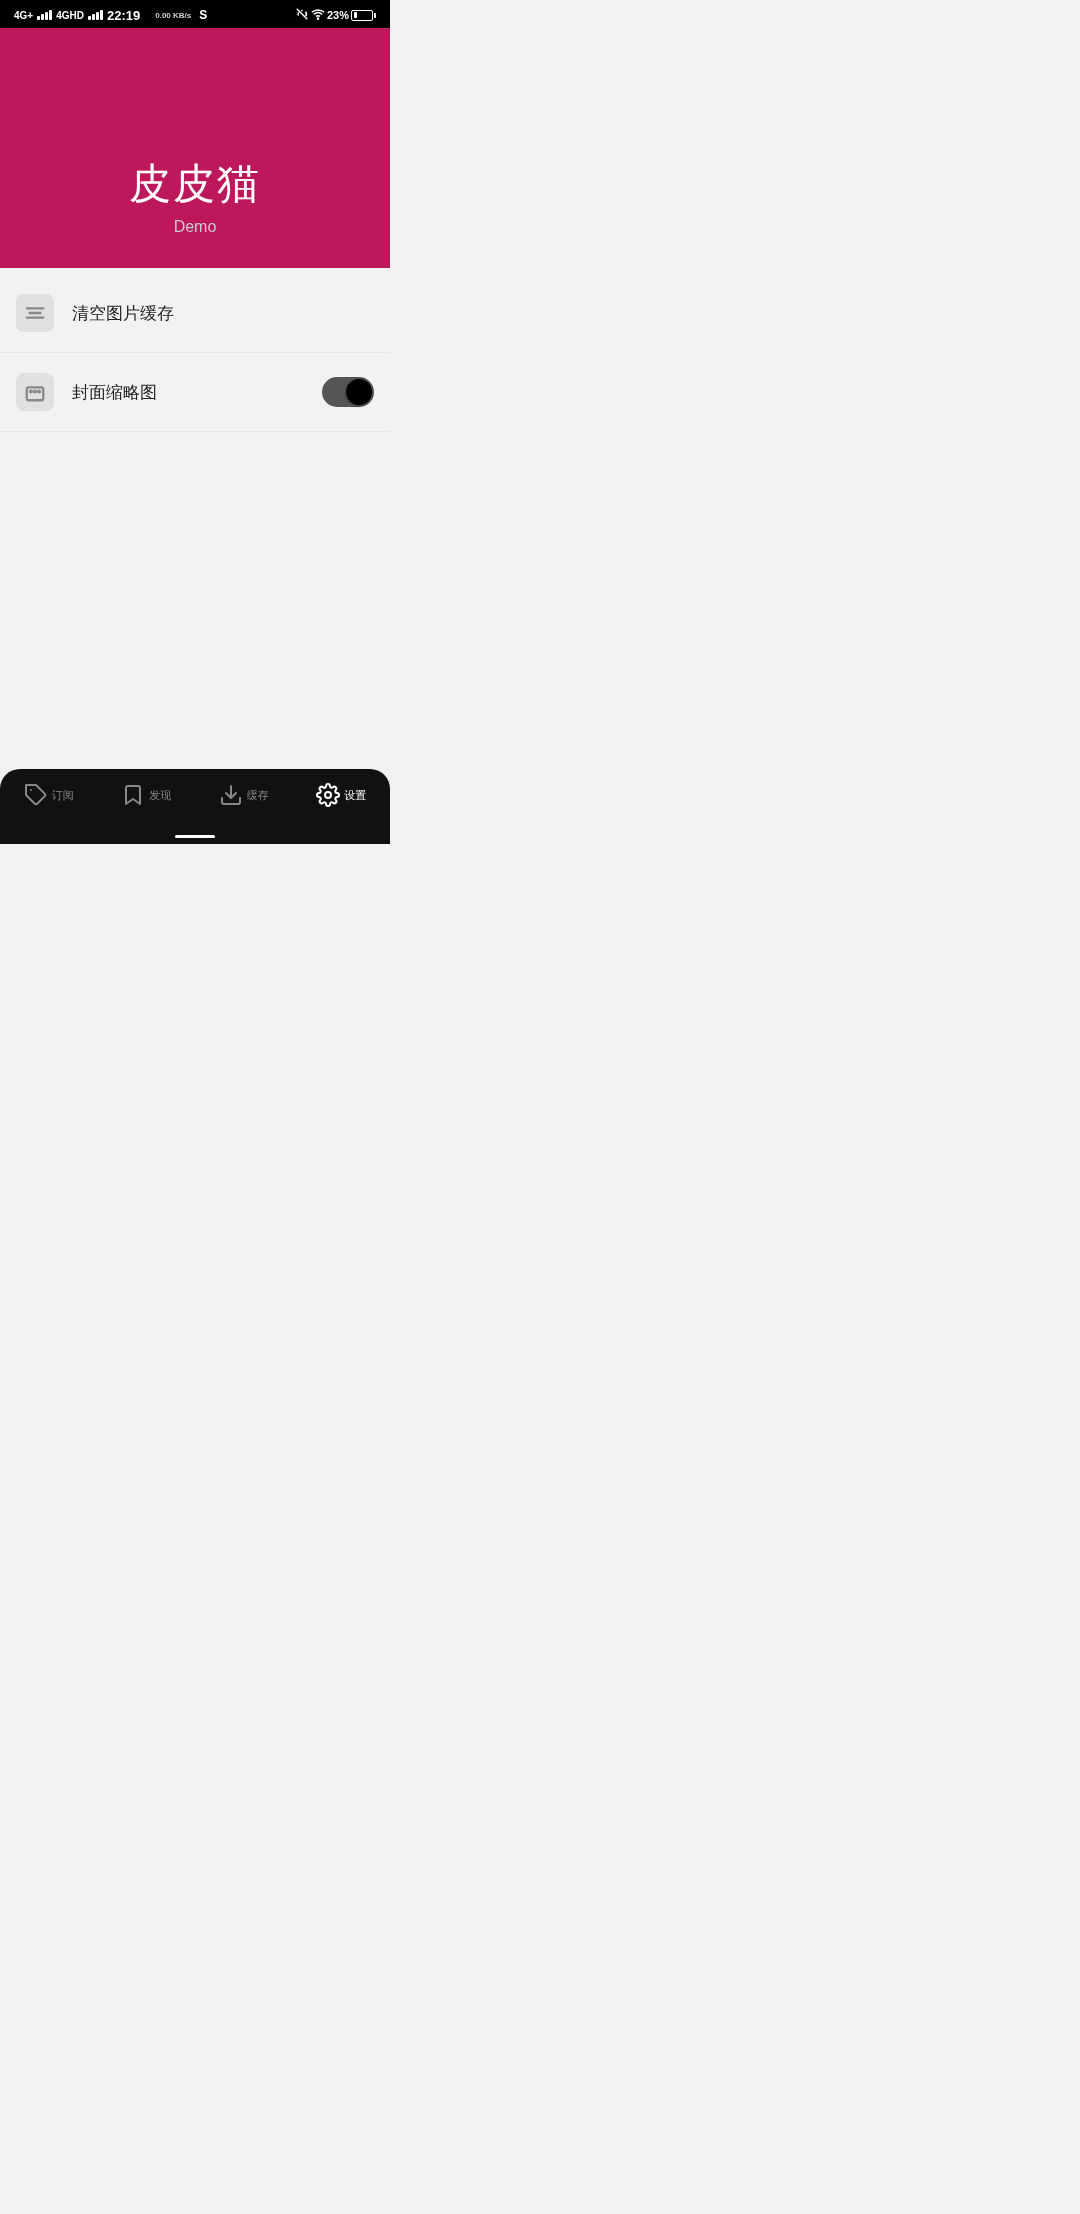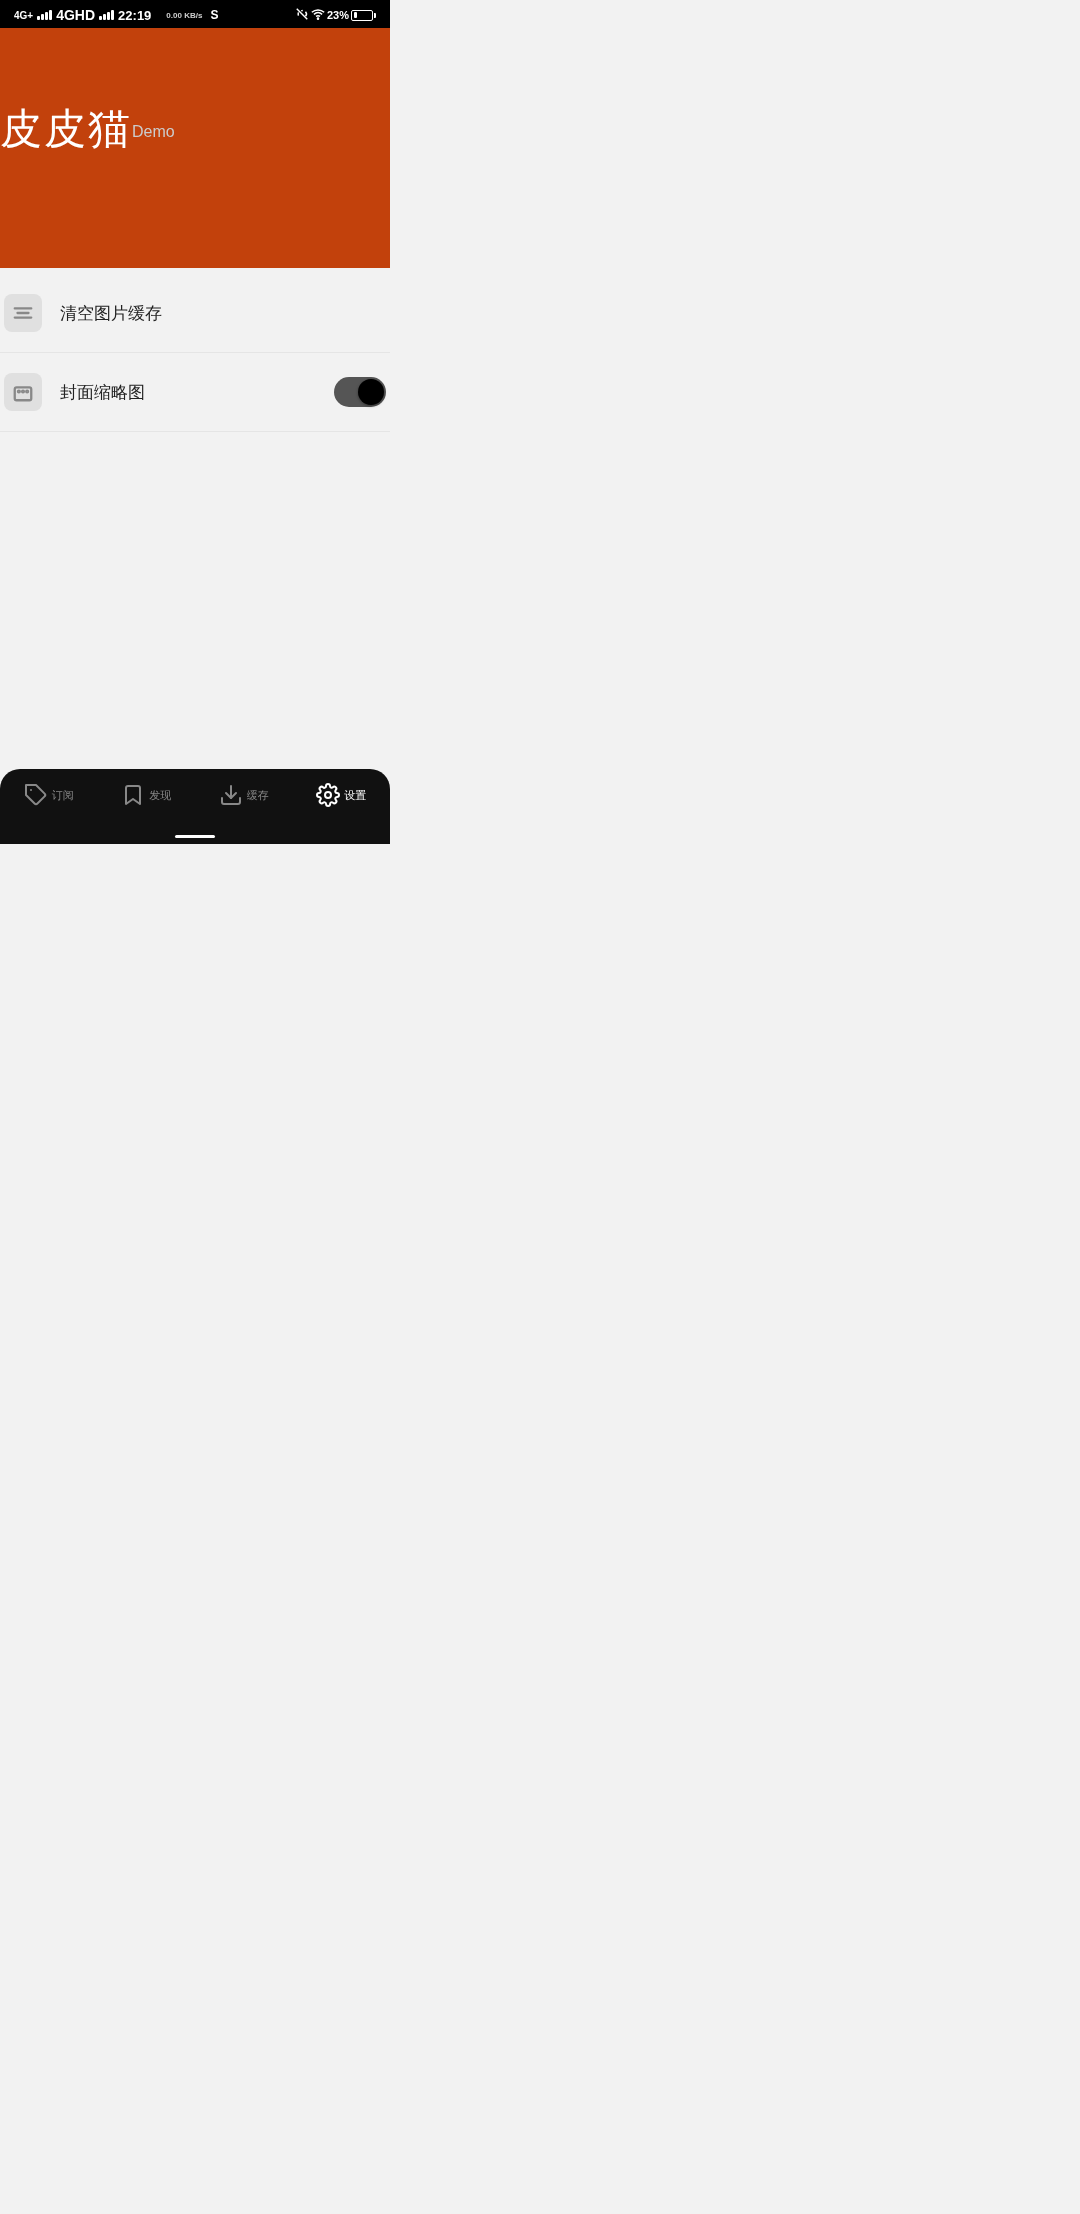--- a/index.html
+++ b/index.html
@@ -75,25 +75,26 @@
     }
     .battery-tip {
       width: 2px;
       height: 5px;
       background: #fff;
       border-radius: 0 1px 1px 0;
     }
 
     
     .hero {
-      background: #c2410c;
+      background: #be185d;
       color: #fff;
       display: flex;
-      flex-direction: row;
-      align-items: center;
+      flex-direction: column;
+      align-items: center;
+      justify-content: flex-end;
       padding-bottom: 32px;
       height: 240px;
     }
 
     .hero-title {
       font-size: 42px;
       font-weight: 400;
       letter-spacing: 2px;
       margin-bottom: 6px;
     }
@@ -108,21 +109,21 @@
     .settings-list {
       background: #f2f2f2;
       flex: 1;
       padding: 0;
     }
 
     .settings-item {
       background: #f2f2f2;
       display: flex;
       align-items: center;
-      padding: 20px 4px;
+      padding: 20px 16px;
       border-bottom: 1px solid #e5e5e5;
       cursor: pointer;
       min-height: 70px;
     }
 
     .settings-item:first-child {
       margin-top: 6px;
     }
 
     .settings-icon {
@@ -225,21 +226,21 @@
 
 <div class="status-bar">
   <div class="status-left">
     <span style="font-size:10px;font-weight:700;">4G+</span>
     <div class="signal-bars">
       <span style="height:4px;"></span>
       <span style="height:6px;"></span>
       <span style="height:8px;"></span>
       <span style="height:10px;"></span>
     </div>
-    <span style="font-size:14px;font-weight:700;">4GHD</span>
+    <span style="font-size:10px;font-weight:700;">4GHD</span>
     <div class="signal-bars">
       <span style="height:4px;"></span>
       <span style="height:6px;"></span>
       <span style="height:8px;"></span>
       <span style="height:10px;"></span>
     </div>
     <span style="font-size:13px;">22:19</span>
     <span style="font-size:8px;margin-left:11px;opacity:0.8;">0.00 KB/s</span>
     <span style="margin-left:4px;font-size:12px;">S</span>
   </div>

